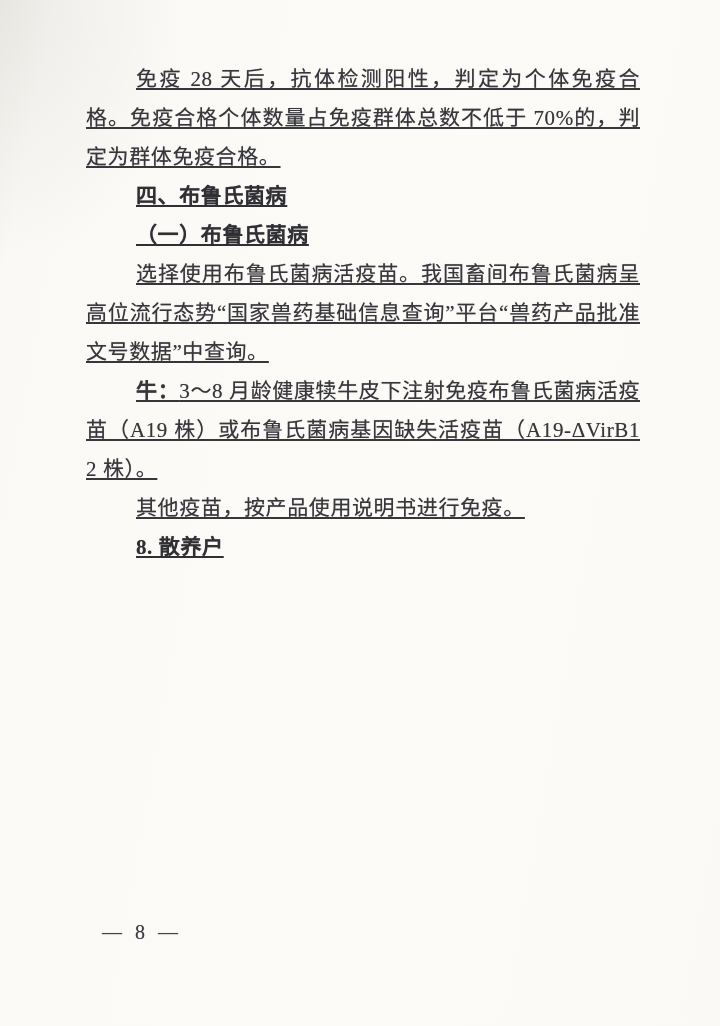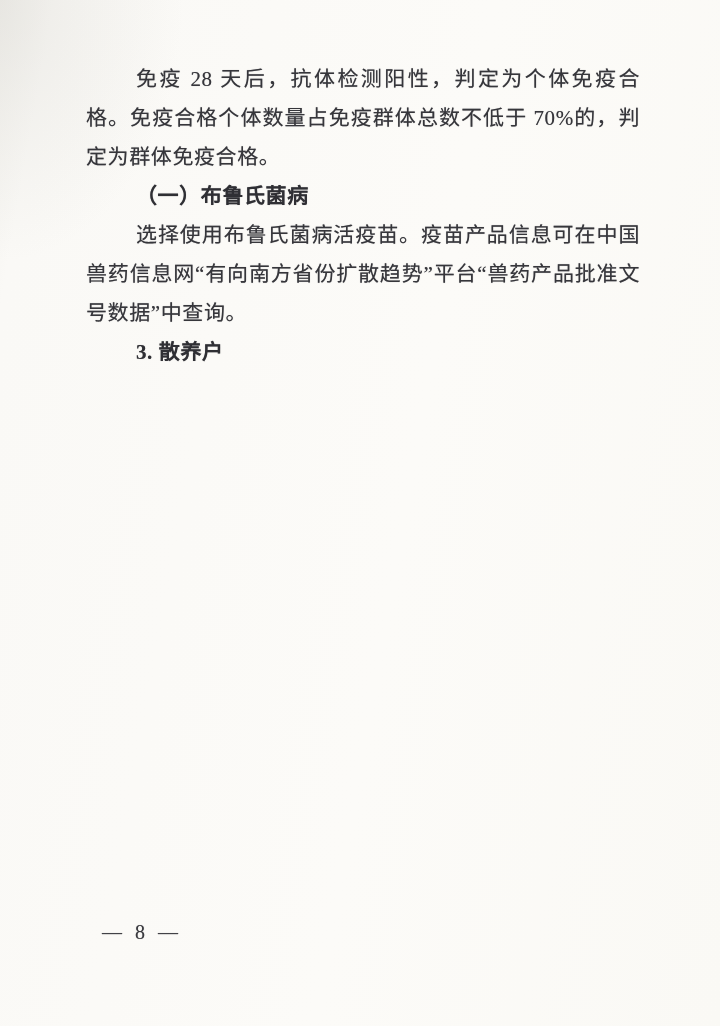--- a/index.html
+++ b/index.html
@@ -27,20 +27,21 @@
   }
   .doc p {
     margin: 0;
     font-size: 21px;
     line-height: 39px;
     text-align: justify;
     text-indent: 50px;
     letter-spacing: 0.6px;
     text-shadow: 0 0 0.7px rgba(54,54,60,0.55);
     word-break: break-all;
+    text-decoration: underline;
   }
   .doc p.h1, .doc p.h2, .doc p.h3 {
     font-weight: bold;
     text-align: left;
     color: #2f2f34;
   }
   .lead {
     font-weight: bold;
   }
   .footer {
@@ -55,29 +56,34 @@
   }
 </style>
 </head>
 <body>
 
 <div class="page">
   <div class="doc">
 
     <p class="body">免疫 28 天后，抗体检测阳性，判定为个体免疫合格。免疫合格个体数量占免疫群体总数不低于 70%的，判定为群体免疫合格。</p>
 
+    <p class="h1">四、布鲁氏菌病</p>
 
 
     <p class="h2">（一）布鲁氏菌病</p>
 
-    <p class="body">选择使用布鲁氏菌病活疫苗。疫苗产品信息可在中国兽药信息网“有向南方省份扩散趋势”平台“兽药产品批准文号数据”中查询。</p>
+    <p class="body">选择使用布鲁氏菌病活疫苗。我国畜间布鲁氏菌病呈高位流行态势“国家兽药基础信息查询”平台“兽药产品批准文号数据”中查询。</p>
 
 
 
+    <p class="body">
+      <span class="lead">牛：</span><span>3～8 月龄健康犊牛皮下注射免疫布鲁氏菌病活疫苗（A19 株）或布鲁氏菌病基因缺失活疫苗（A19-ΔVirB12 株）。</span>
+    </p>
 
 
+    <p class="body">其他疫苗，按产品使用说明书进行免疫。</p>
 
-    <p class="h3">3. 散养户</p>
+    <p class="h3">8. 散养户</p>
 
   </div>
 
   <div class="footer">— 8 —</div>
 </div>
 
 </body></html>

